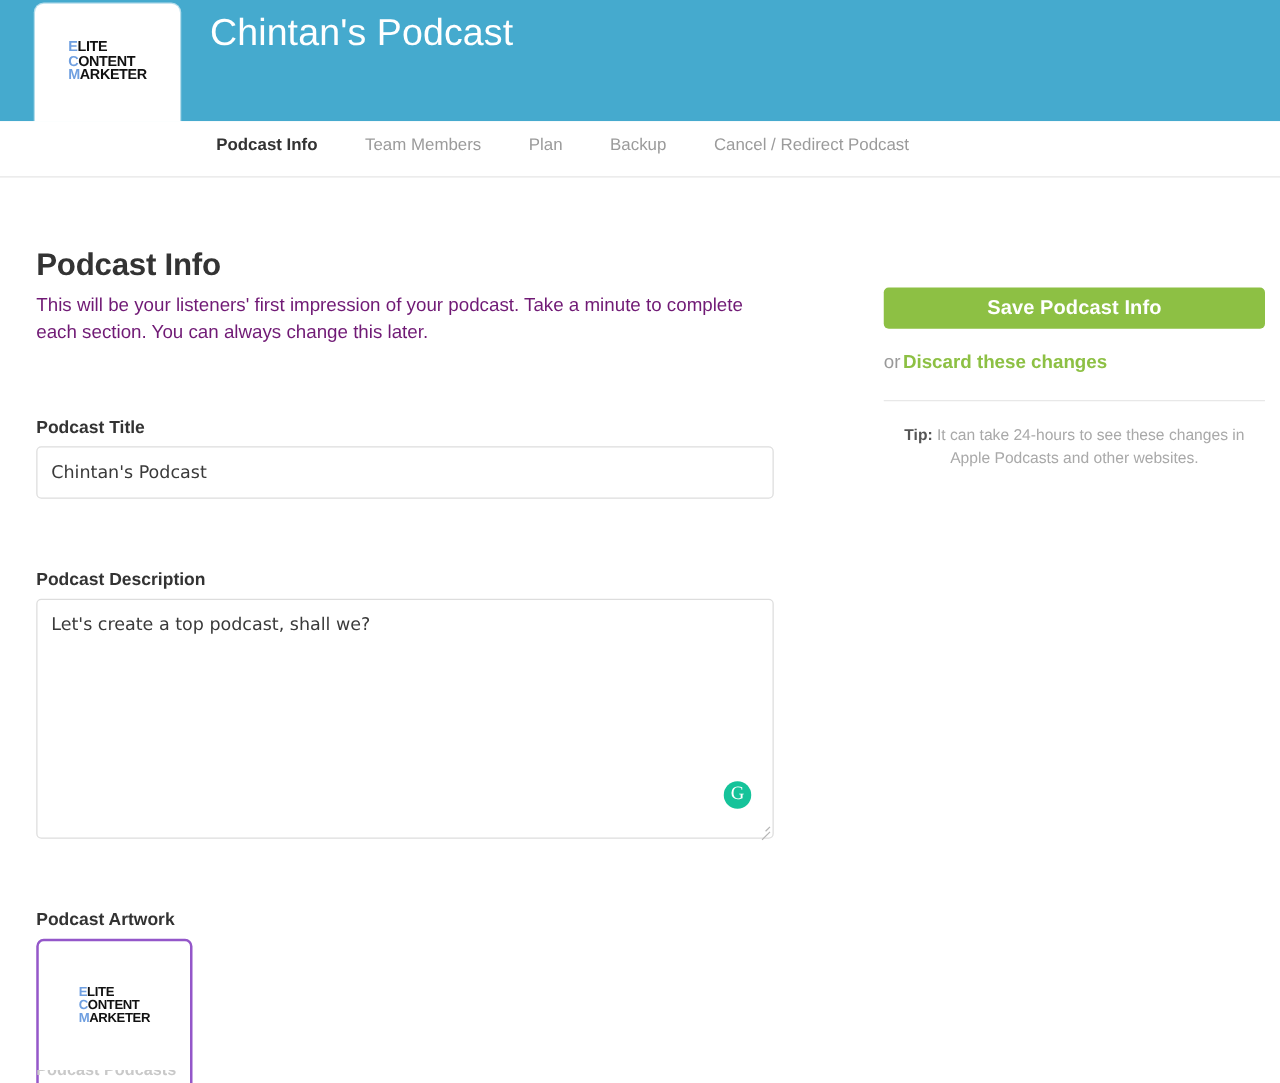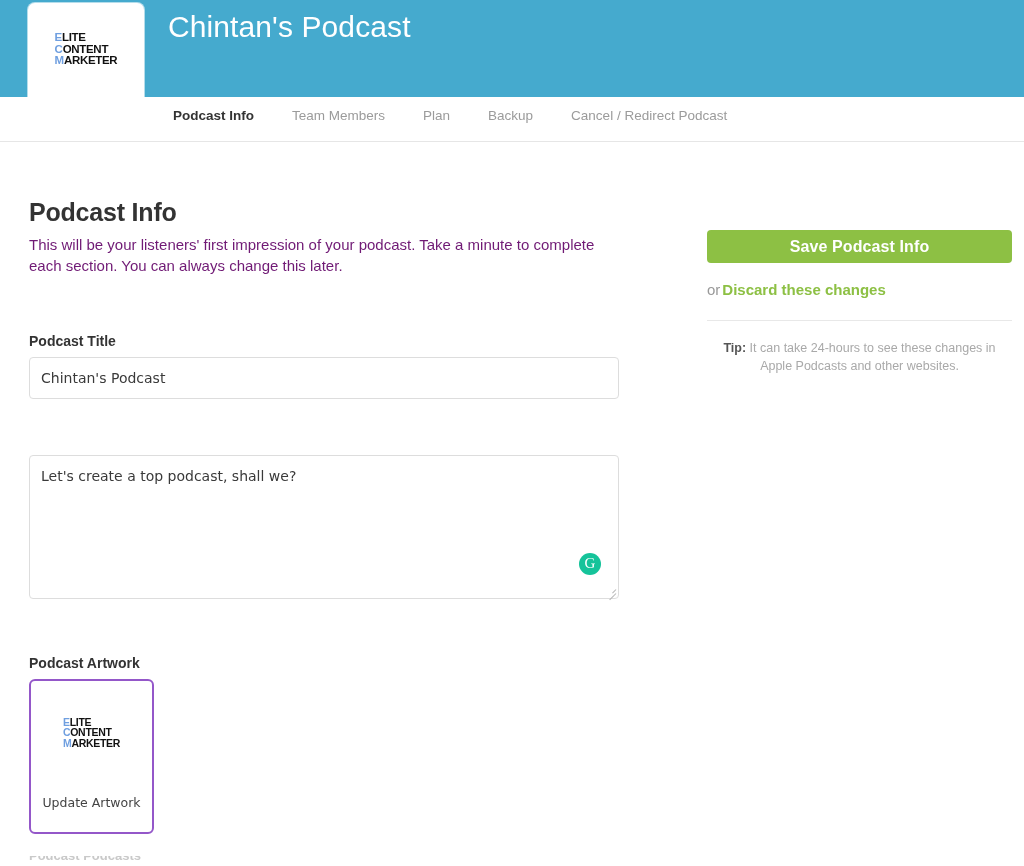--- a/index.html
+++ b/index.html
@@ -153,21 +153,21 @@
     padding: 0 11px;
     outline: none;
   }
   .textarea-wrap {
     position: relative;
     width: 590px;
   }
   .text-area {
     display: block;
     width: 590px;
-    height: 144px;
+    height: 192px;
     border: 1px solid #dddddd;
     border-radius: 4px;
     background: #ffffff;
     font-family: "DejaVu Sans", sans-serif;
     font-size: 14px;
     color: #3a3a3a;
     padding: 10px 11px;
     line-height: 1.45;
     outline: none;
     resize: none;
@@ -332,20 +332,21 @@
 
     <h1 class="page-heading">Podcast Info</h1>
     <p class="page-sub">This will be your listeners' first impression of your podcast. Take a minute to complete each section. You can always change this later.</p>
 
     <div class="field-group-title">
       <div class="field-label">Podcast Title</div>
       <input class="text-input" type="text" value="Chintan's Podcast" style="">
     </div>
 
     <div class="field-group-title">
+      <div class="field-label">Podcast Description</div>
       <div class="textarea-wrap">
         <textarea class="text-area" style="">Let's create a top podcast, shall we?</textarea>
         <div class="grammarly">G</div>
         <div class="resize-grip">
           <span></span>
             <span></span>
         </div>
       </div>
     </div>
 

